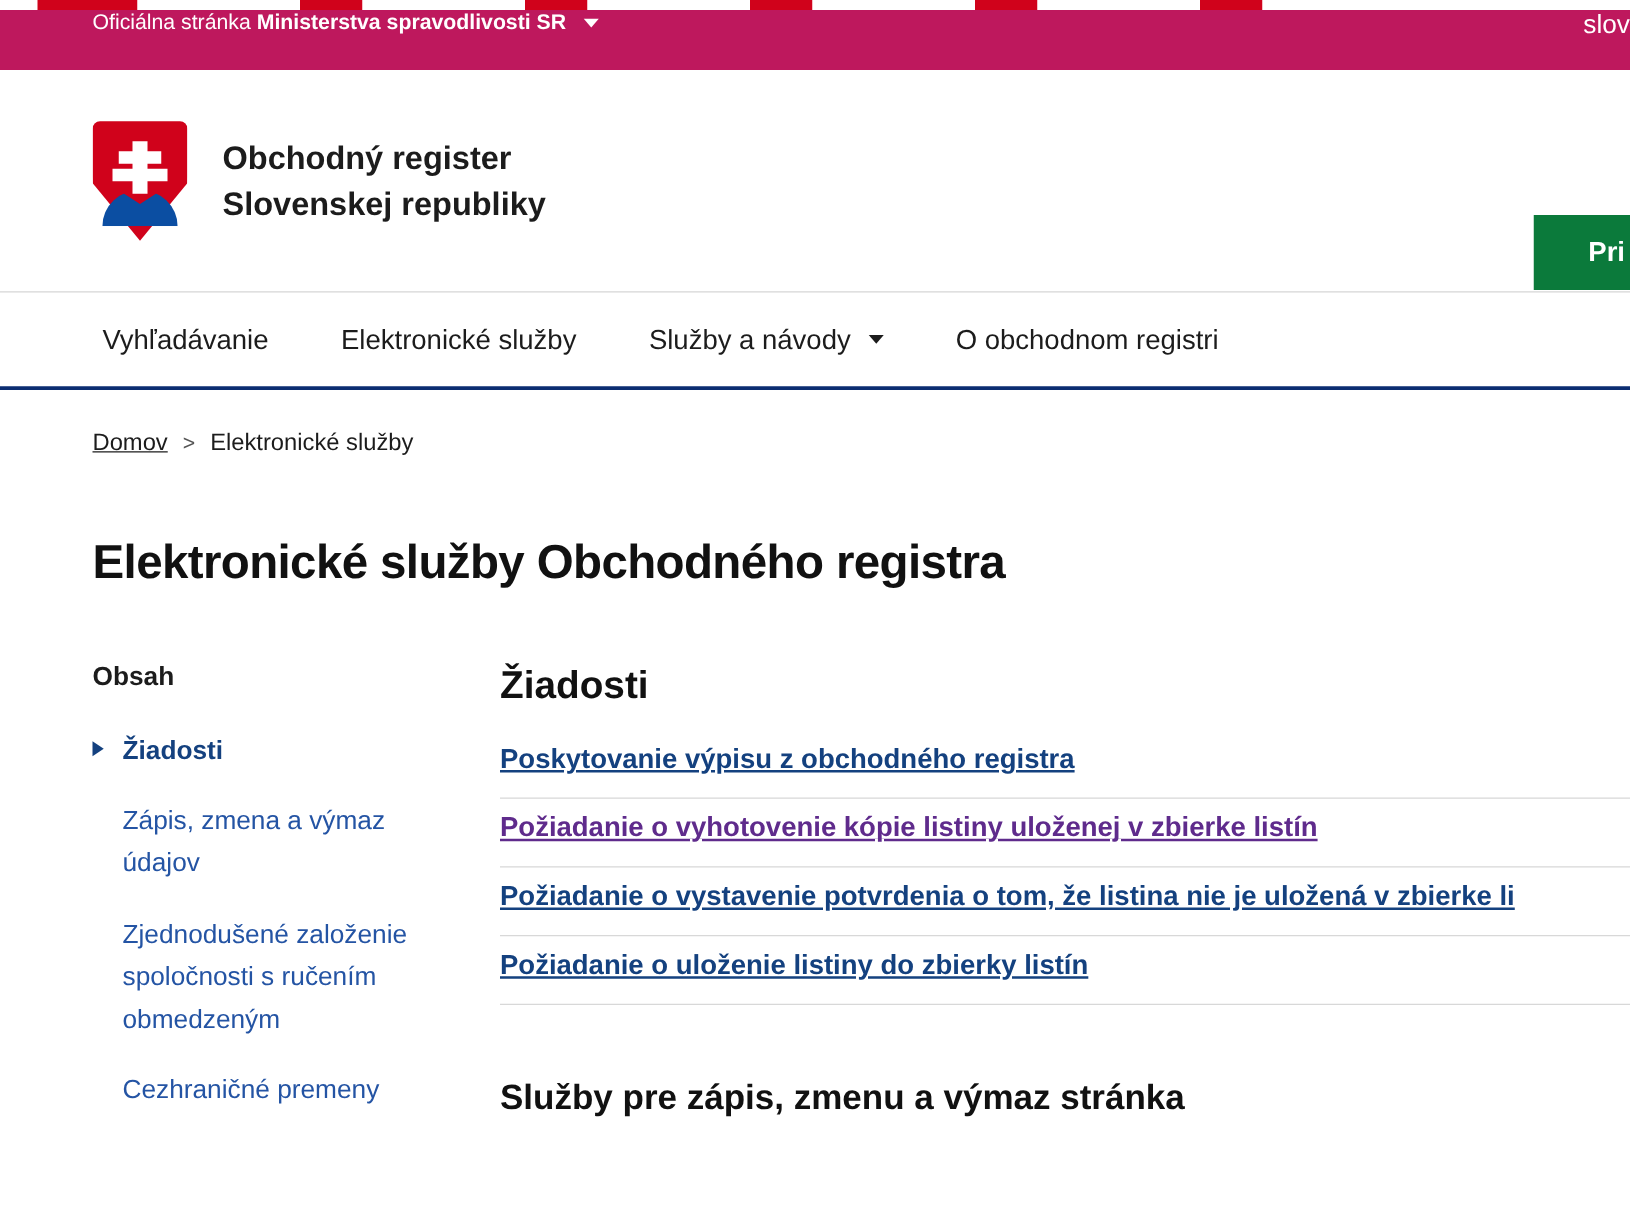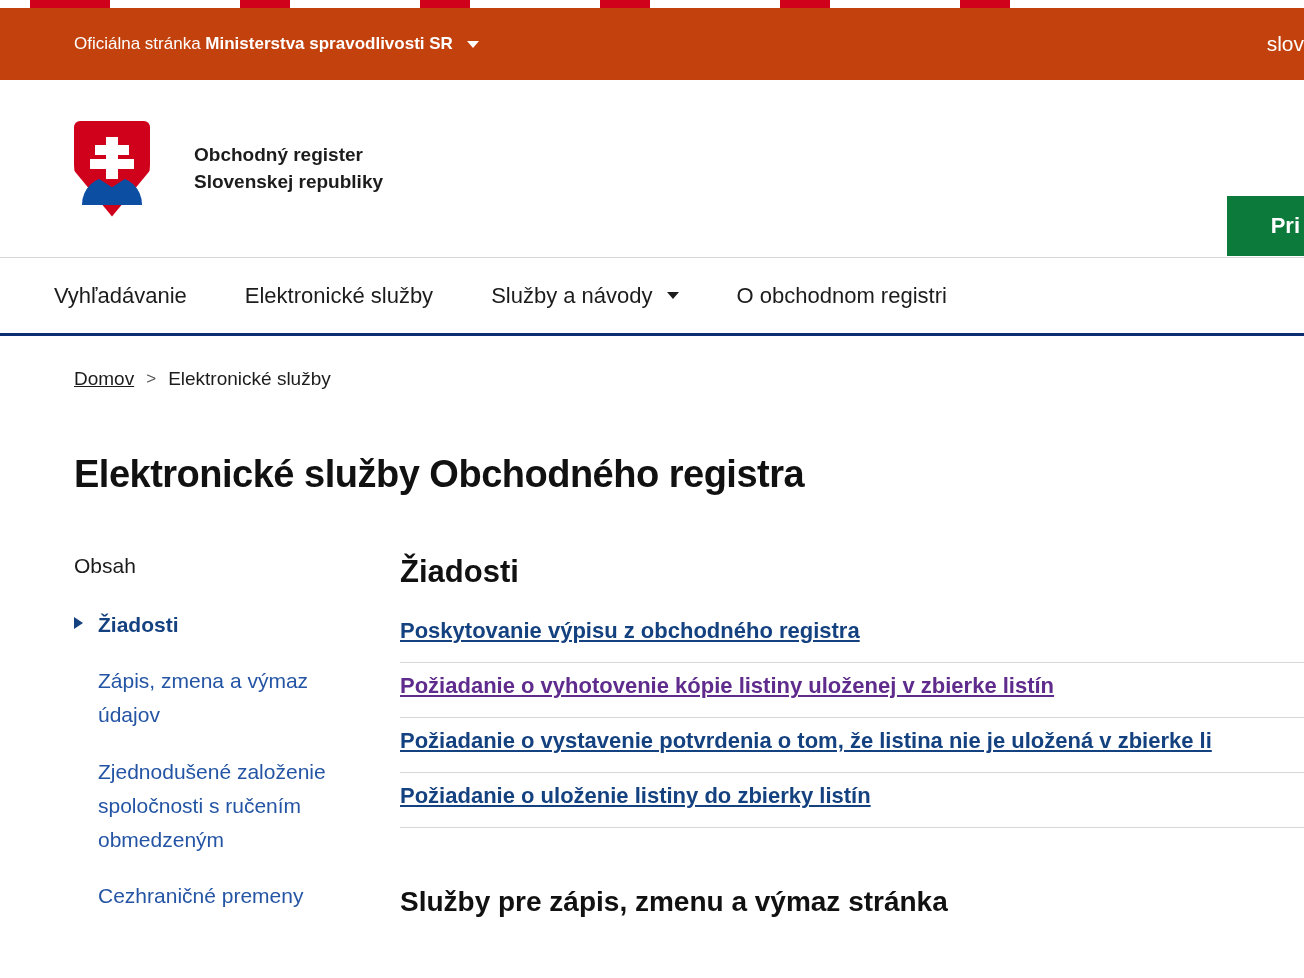--- a/index.html
+++ b/index.html
@@ -17,24 +17,23 @@
   .gov-stripe {
     height: 8px;
     width: 100%;
     display: flex;
   }
   .gov-stripe .seg {
     height: 100%;
   }
 
   .gov-bar {
-    background: #c2410c;
-    height: 72px;
-    display: flex;
-    align-items: center;
+    background: #be185d;
+    height: 48px;
+    display: flex;
     padding: 0 0 0 74px;
     box-sizing: border-box;
     color: #ffffff;
     font-size: 17px;
   }
   .gov-bar .gov-text {
     white-space: nowrap;
   }
   .gov-bar .gov-text b {
     font-weight: bold;
@@ -111,22 +110,22 @@
   .crest .cross-h2 {
     position: absolute;
     left: 50%;
     top: 40%;
     width: 44px;
     height: 10px;
     margin-left: -22px;
     background: #fff;
   }
   .brand {
-    margin-left: 44px;
-    font-size: 19px;
+    margin-left: 28px;
+    font-size: 26px;
     font-weight: bold;
     line-height: 1.42;
     color: #1c1c1c;
   }
   .login-btn {
     position: absolute;
     right: -40px;
     top: 116px;
     background: #0b7a3b;
     color: #fff;
@@ -137,21 +136,21 @@
     cursor: pointer;
     white-space: nowrap;
   }
 
   
   .mainnav {
     height: 78px;
     border-bottom: 3px solid #0b2d71;
     display: flex;
     align-items: center;
-    padding-left: 54px;
+    padding-left: 82px;
     box-sizing: border-box;
     background: #fff;
     gap: 0;
   }
   .mainnav .item {
     font-size: 22px;
     color: #1c1c1c;
     margin-right: 58px;
     white-space: nowrap;
     cursor: pointer;
@@ -205,21 +204,21 @@
     padding-left: 74px;
     margin-top: 58px;
   }
   .toc {
     width: 300px;
     flex: none;
   }
   .toc h3 {
     margin: 0 0 30px 0;
     font-size: 21px;
-    font-weight: normal;
+    font-weight: bold;
     color: #1c1c1c;
   }
   .toc .toc-item {
     font-size: 21px;
     line-height: 1.62;
     color: #2454a4;
     margin-bottom: 22px;
     cursor: pointer;
     padding-left: 24px;
     position: relative;

